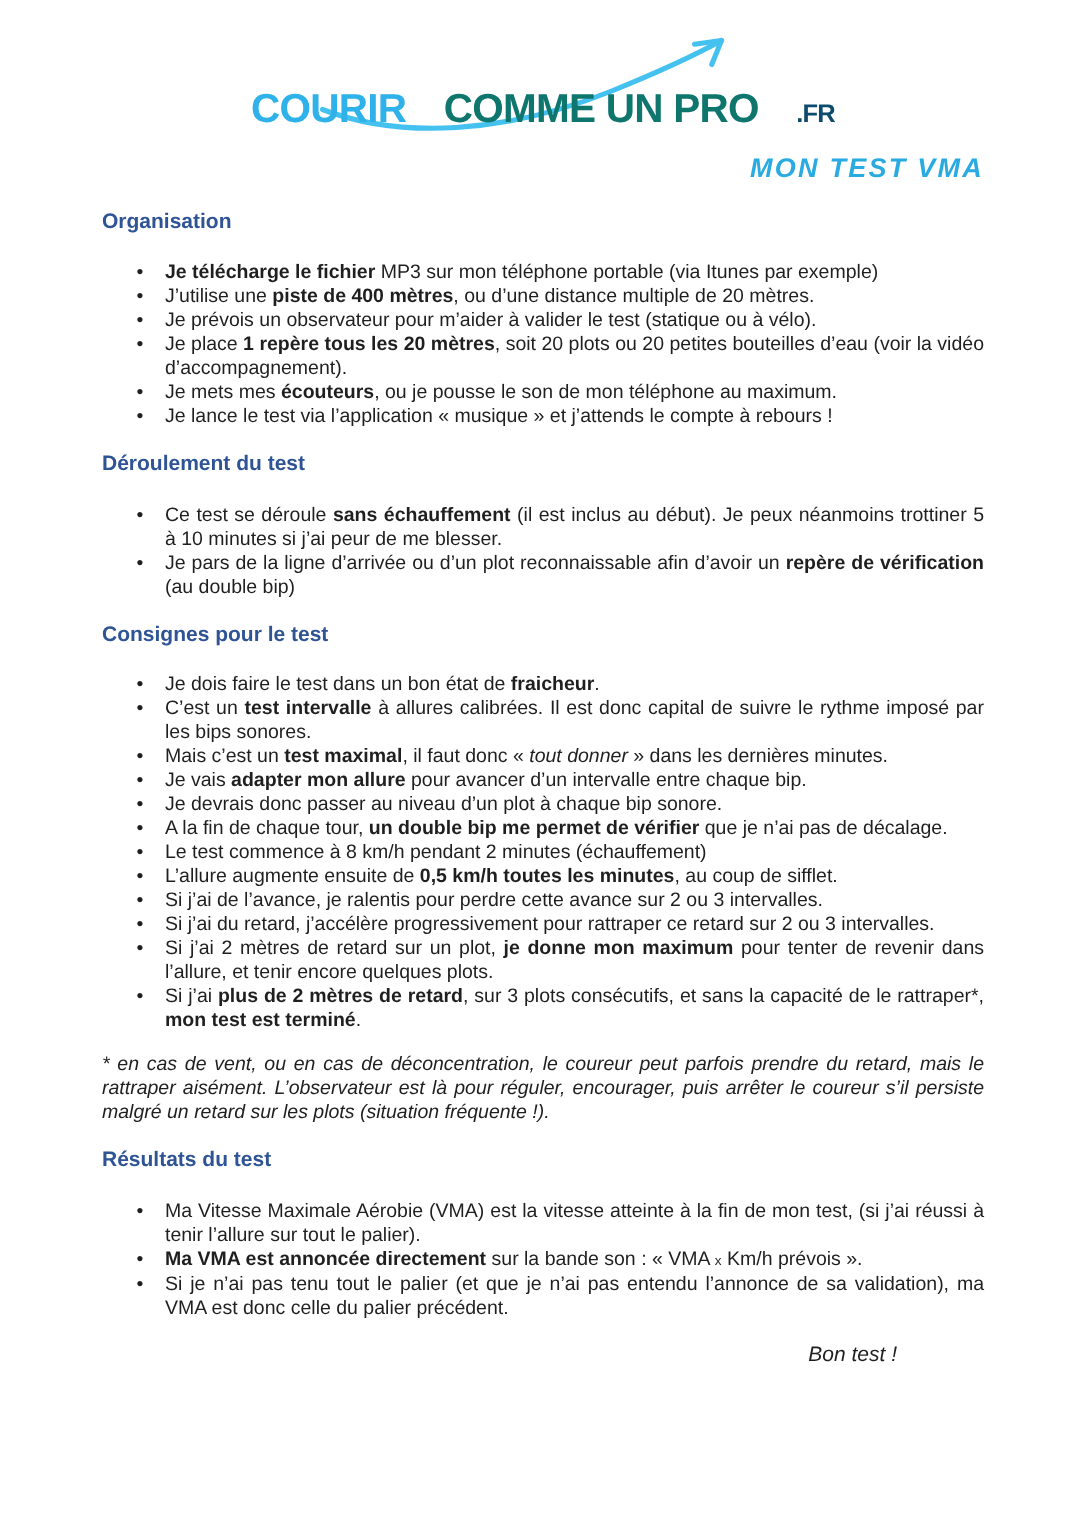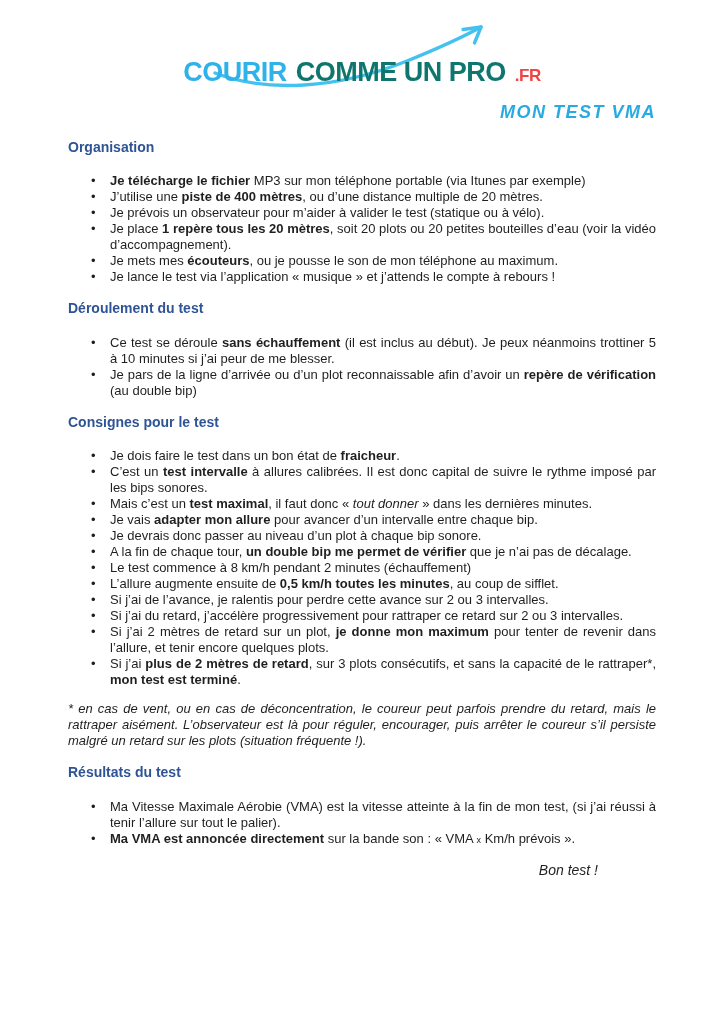--- a/index.html
+++ b/index.html
@@ -5,25 +5,25 @@
   html,body{margin:0;padding:0;background:#ffffff;}
   .page{
     width:724px;height:1024px;box-sizing:border-box;
     padding:22px 68px 0 68px;background:#ffffff;overflow:hidden;
     font-family:"Liberation Sans", sans-serif;color:#1f1f1f;
     font-size:13px;line-height:16px;
   }
   
   .logo{position:relative;height:64px;display:flex;align-items:flex-end;justify-content:center;gap:9px;}
   .logo svg{position:absolute;left:50%;top:-3px;transform:translateX(-50%);pointer-events:none;}
-  .logo-text{position:relative;z-index:1;display:flex;align-items:baseline;gap:9px;
+  .logo-text{position:relative;z-index:1;display:flex;align-items:baseline;gap:25px;
     font-weight:bold;font-size:27px;line-height:1;letter-spacing:-0.5px;}
   .logo-courir{color:#2fb2e9;}
   .logo-comme{color:#0f766e;}
-  .logo-fr{color:#ef4444;font-size:17px;}
+  .logo-fr{color:#0c4a6e;font-size:17px;}
   
   .doc-title{
     margin:16px 0 8px 0;text-align:right;
     font-size:18px;font-weight:bold;font-style:italic;
     color:#29abe2;letter-spacing:1.5px;line-height:1.2;
   }
   
   .section-heading{
     font-size:14px;font-weight:bold;color:#2f5496;
     margin:15px 0 17px 0;line-height:1.25;
@@ -91,18 +91,19 @@
         <li><span>Si j’ai de l’avance, je ralentis pour perdre cette avance sur 2 ou 3 intervalles.</span></li>
         <li><span>Si j’ai du retard, j’accélère progressivement pour rattraper ce retard sur 2 ou 3 intervalles.</span></li>
         <li><span>Si j’ai 2 mètres de retard sur un plot, </span><span class="b">je donne mon maximum</span><span> pour tenter de revenir dans l’allure, et tenir encore quelques plots.</span></li>
         <li><span>Si j’ai </span><span class="b">plus de 2 mètres de retard</span><span>, sur 3 plots consécutifs, et sans la capacité de le rattraper*, </span><span class="b">mon test est terminé</span><span>.</span></li>
       </ul>
       <p class="note"><span>* en cas de vent, ou en cas de déconcentration, le coureur peut parfois prendre du retard, mais le rattraper aisément. L’observateur est là pour réguler, encourager, puis arrêter le coureur s’il persiste malgré un retard sur les plots (situation fréquente !).</span></p>
       <div class="section-heading">Résultats du test</div>
       <ul class="bullet-list">
         <li><span>Ma Vitesse Maximale Aérobie (VMA) est la vitesse atteinte à la fin de mon test, (si j’ai réussi à tenir l’allure sur tout le palier).</span></li>
         <li><span class="b">Ma VMA est annoncée directement</span><span> sur la bande son : « VMA </span><span class="sm">x</span><span> Km/h prévois ».</span></li>
+        <li><span>Si je n’ai pas tenu tout le palier (et que je n’ai pas entendu l’annonce de sa validation), ma VMA est donc celle du palier précédent.</span></li>
       </ul>
     </main>
 
   <div class="closing">Bon test !</div>
 
 </div>
 
 </body></html>

